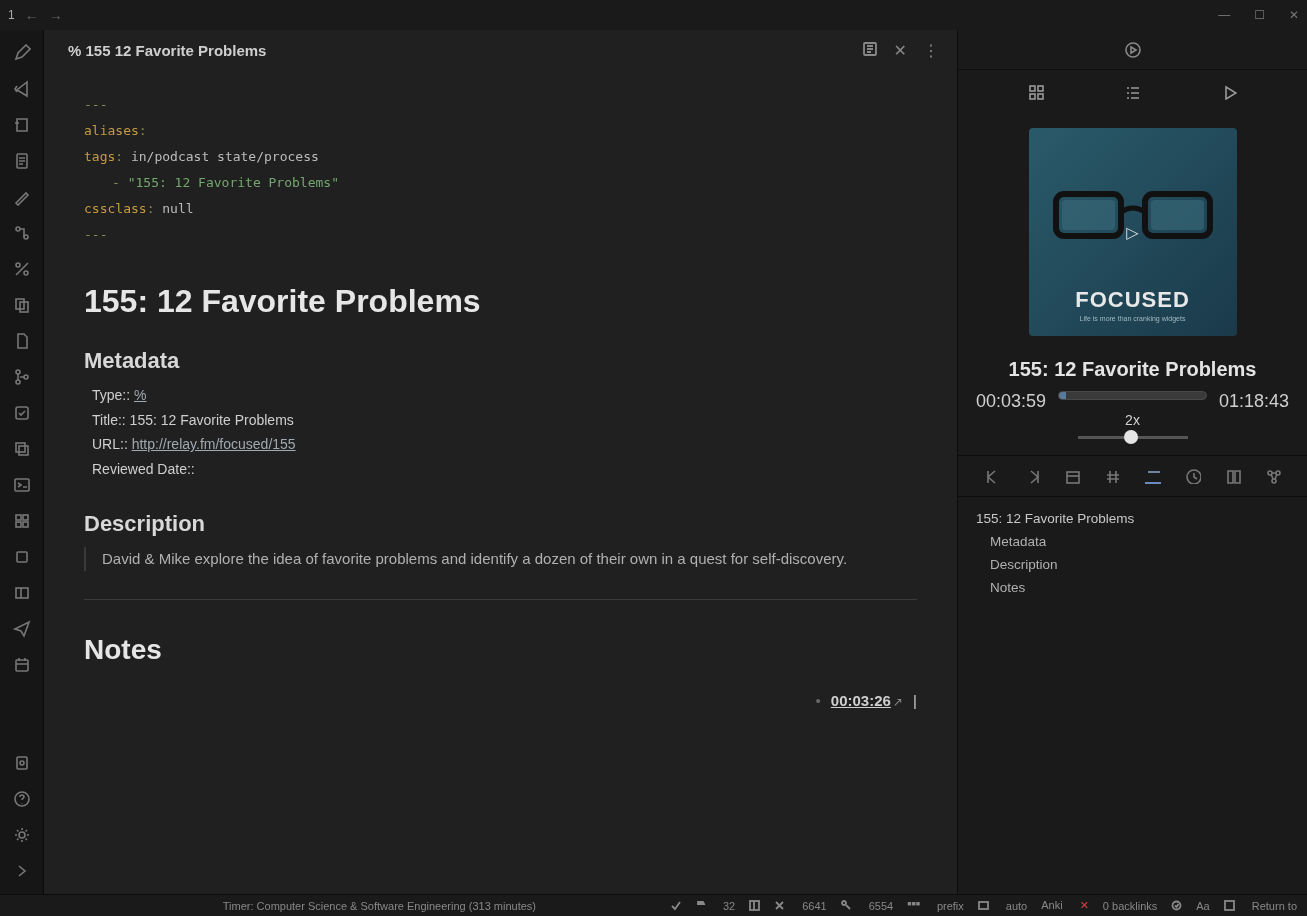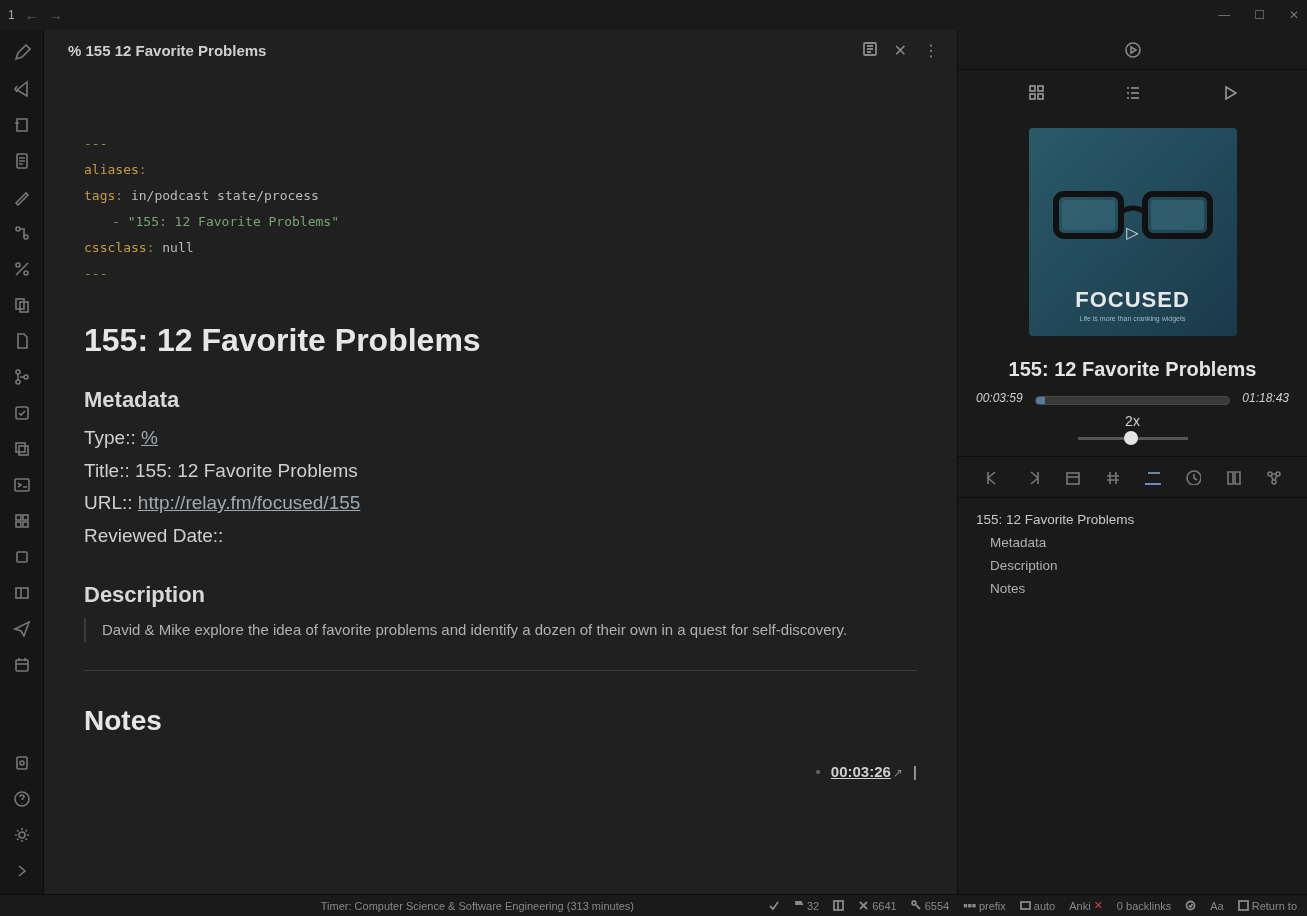--- a/index.html
+++ b/index.html
@@ -7,36 +7,36 @@
 .titlebar { height: 30px; background: #1a1a1a; display: flex; align-items: center; padding: 0 8px; font-size: 12px; color: #888; }
 .titlebar .nav { display: flex; align-items: center; gap: 10px; }
 .titlebar .nav-num { color: #aaa; }
 .titlebar .arrow { color: #666; cursor: pointer; font-size: 14px; }
 .titlebar .wincontrols { margin-left: auto; display: flex; gap: 24px; color: #777; }
 .titlebar .wincontrols span { cursor: pointer; }
 .main { flex: 1; display: flex; min-height: 0; }
 .ribbon { width: 44px; background: #161616; display: flex; flex-direction: column; align-items: center; padding: 14px 0; gap: 18px; border-right: 1px solid #0a0a0a; }
 .ribbon svg { width: 18px; height: 18px; fill: none; stroke: #777; stroke-width: 1.6; cursor: pointer; }
 .ribbon .spacer { flex: 1; }
-.editor-pane { flex: 1; display: flex; flex-direction: column; min-width: 0; background: #202020; gap: 39px; }
+.editor-pane { flex: 1; display: flex; flex-direction: column; min-width: 0; background: #202020; }
 .tab-header { height: 40px; display: flex; align-items: center; padding: 0 18px; }
 .tab-title { font-size: 15px; font-weight: 600; color: #cfcfcf; margin-left: 6px; }
 .tab-header .right { margin-left: auto; display: flex; gap: 16px; color: #888; }
 .tab-header .right span { cursor: pointer; }
 .tab-header svg { width: 16px; height: 16px; fill: none; stroke: #888; stroke-width: 1.8; }
 .editor-body { flex: 1; overflow-y: auto; padding: 22px 40px 40px 40px; font-size: 15px; line-height: 1.6; }
 .front { font-family: "Consolas", monospace; font-size: 13px; line-height: 2.0; margin-bottom: 28px; }
 .fm-dash { color: #8a8a52; }
 .fm-key { color: #c59b3f; }
 .fm-sep { color: #8a8a52; }
 .fm-val { color: #bbb; }
 .fm-str { color: #74a76f; }
 .h1 { font-size: 32px; font-weight: 700; color: #e6e6e6; margin-bottom: 16px; }
 .h2 { font-size: 22px; font-weight: 600; color: #d8d8d8; margin: 10px 0 6px 0; }
-.meta-line { font-size: 19px; color: #cfcfcf; margin: 2px 0; }
+.meta-line { font-size: 14px; color: #cfcfcf; margin: 2px 8px; }
 .meta-line a { color: #a0a8b0; text-decoration: underline; }
 .link { color: #8ca7cf; text-decoration: underline; }
 .desc { border-left: 2px solid #3a3a3a; padding-left: 16px; color: #b0b0b0; margin-top: 6px; }
 .hr { border: none; border-top: 1px solid #3a3a3a; margin: 28px 0; }
 .notes-list { padding-left: 22px; text-align: right; }
 .bullet { color: #666; margin-right: 6px; }
 .time-link { color: #cfcfcf; font-weight: 600; text-decoration: underline; }
 .ext-icon { display: inline-block; font-size: 12px; color: #888; margin-left: 2px; }
 .cursor { margin-left: 6px; color: #ccc; }
 .right-pane { width: 350px; background: #1a1a1a; border-left: 1px solid #0d0d0d; display: flex; flex-direction: column; }
@@ -44,36 +44,36 @@
 .rp-top svg { width: 18px; height: 18px; fill: none; stroke: #888; stroke-width: 1.6; }
 .rp-tabs { height: 44px; display: flex; align-items: center; justify-content: space-around; padding: 0 30px; }
 .rp-tabs svg { width: 16px; height: 16px; fill: none; stroke: #999; stroke-width: 1.6; cursor: pointer; }
 .cover-wrap { display: flex; justify-content: center; padding: 14px 0 10px 0; }
 .cover { width: 208px; height: 208px; background: linear-gradient(135deg, #2a5a6a, #1a3a4a); border-radius: 4px; position: relative; display: flex; flex-direction: column; align-items: center; justify-content: flex-end; padding-bottom: 14px; }
 .cover .glasses-svg { position: absolute; top: 56px; left: 50%; transform: translateX(-50%); }
 .cover .playbtn { position: absolute; top: 50%; left: 50%; transform: translate(-50%, -50%); color: #ddd; font-size: 16px; }
 .cover .brand { font-size: 22px; font-weight: 800; color: #e8e8e8; letter-spacing: 1px; }
 .cover .sub { font-size: 7px; color: #a0b8c0; margin-top: 2px; }
 .player-title { text-align: center; font-size: 20px; font-weight: 600; color: #e4e4e4; padding: 12px 20px 10px 20px; }
-.time-row { display: flex; align-items: flex-end; gap: 12px; padding: 0 18px; font-size: 12px; color: #cfcfcf; font-style: italic; }
+.time-row { display: flex; align-items: flex-start; gap: 12px; padding: 0 18px; font-size: 18px; color: #cfcfcf; }
 .progress { flex: 1; height: 9px; background: #3a3a3a; border-radius: 5px; overflow: hidden; border: 1px solid #4a4a4a; }
 .progress-fill { height: 100%; width: 5%; background: #5a7a9a; }
-.speed { text-align: center; font-size: 14px; color: #d0d0d0; margin-top: 8px; }
+.speed { text-align: center; font-size: 14px; color: #d0d0d0; margin-top: 0; }
 .speed-slider { display: flex; justify-content: center; margin: 8px 0 16px 0; }
 .slider-track { width: 110px; height: 3px; background: #555; position: relative; }
 .slider-thumb { width: 14px; height: 14px; background: #e4e4e4; border-radius: 50%; position: absolute; top: -6px; left: 42%; }
 .rp-icons { height: 42px; display: flex; align-items: center; justify-content: space-around; padding: 0 14px; border-top: 1px solid #0d0d0d; border-bottom: 1px solid #0d0d0d; }
 .rp-icons svg { width: 16px; height: 16px; fill: none; stroke: #777; stroke-width: 1.6; cursor: pointer; }
 .rp-icons .active { stroke: #8aa8d0; border-bottom: 2px solid #6a8ac0; padding-bottom: 6px; }
 .outline { padding: 14px 18px; font-size: 13.5px; color: #b0b0b0; }
 .outline .o1 { margin-bottom: 8px; color: #c8c8c8; }
 .outline .o2 { padding-left: 14px; margin-bottom: 8px; }
 .statusbar { height: 22px; background: #1a1a1a; border-top: 1px solid #0d0d0d; display: flex; align-items: center; font-size: 11px; color: #888; padding: 0 10px; gap: 14px; }
 .statusbar .left { flex: 1; text-align: right; padding-right: 120px; }
-.statusbar .s-item { display: flex; align-items: center; gap: 3px; }
+.statusbar .s-item { display: flex; align-items: flex-start; gap: 17px; }
 .statusbar svg { width: 11px; height: 11px; fill: none; stroke: #888; stroke-width: 1.8; }
 .red-x { color: #d04040; }
 </style>
 </head>
 <body>
 
 <div class="titlebar">
   <div class="nav">
     <span class="nav-num">1</span>
     <span class="arrow">←</span>

